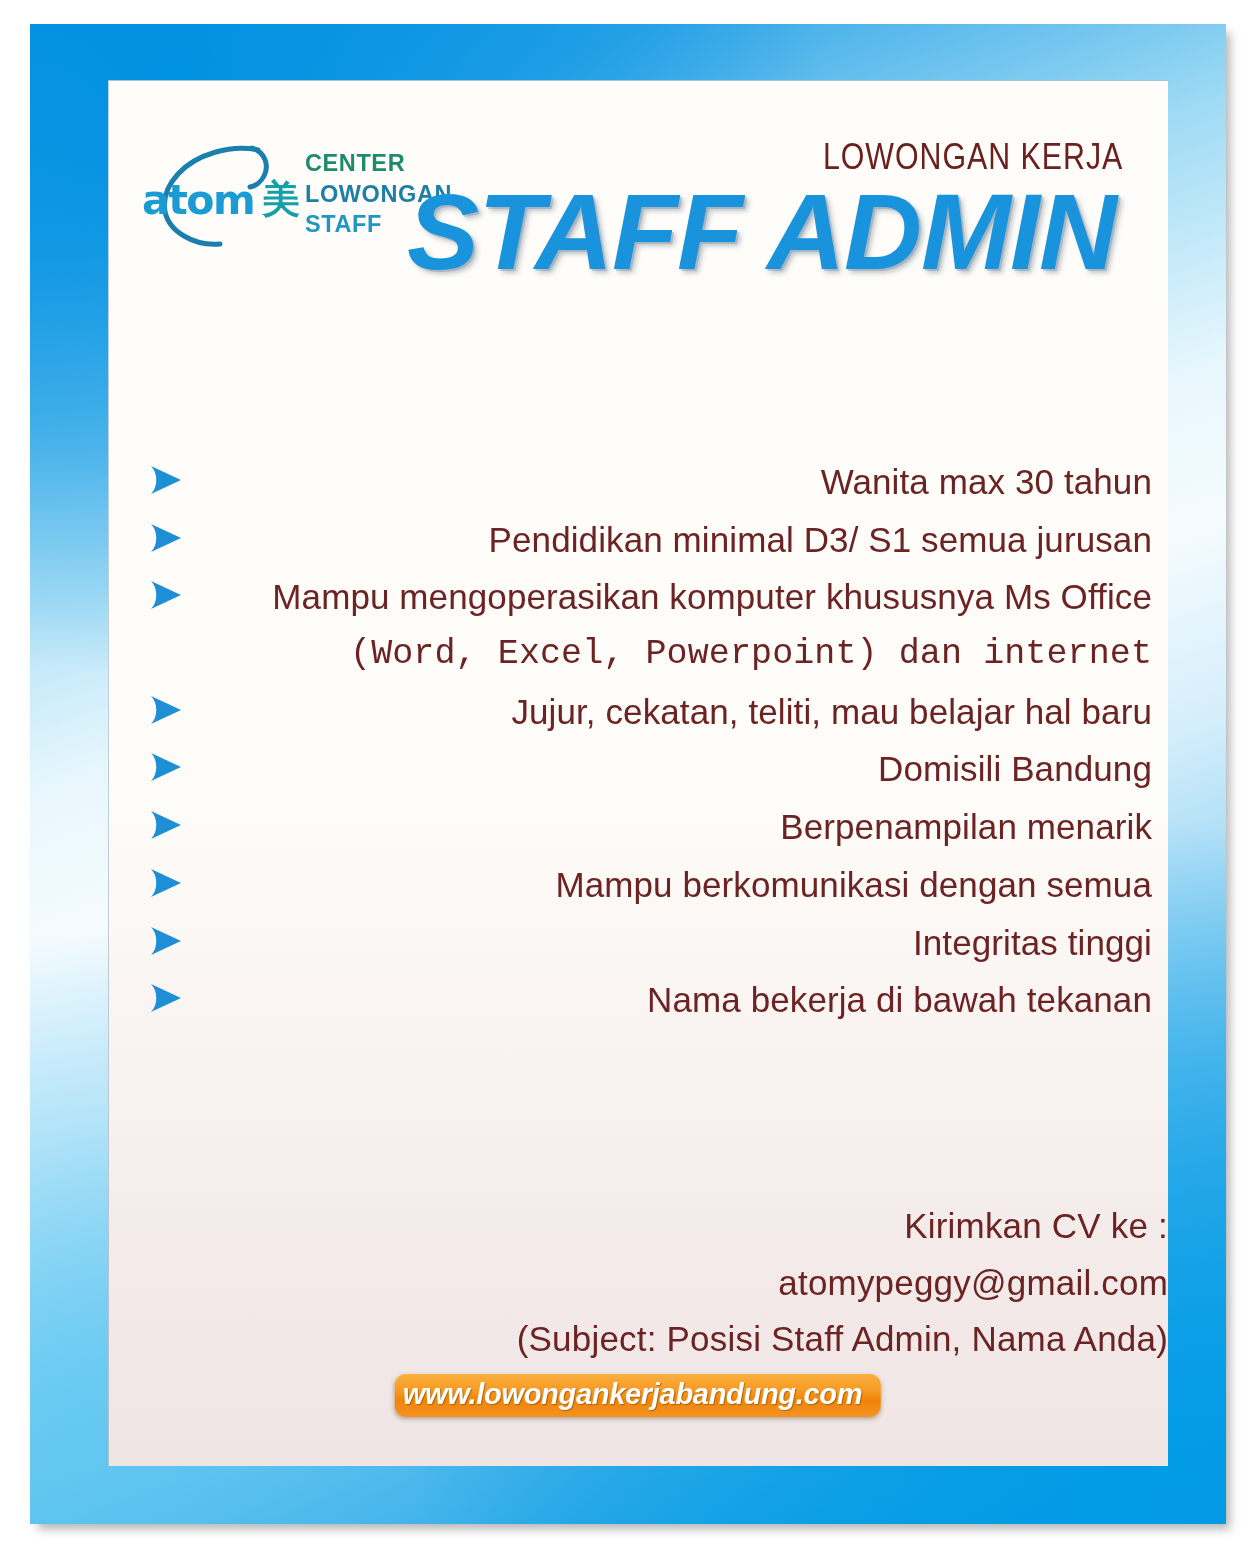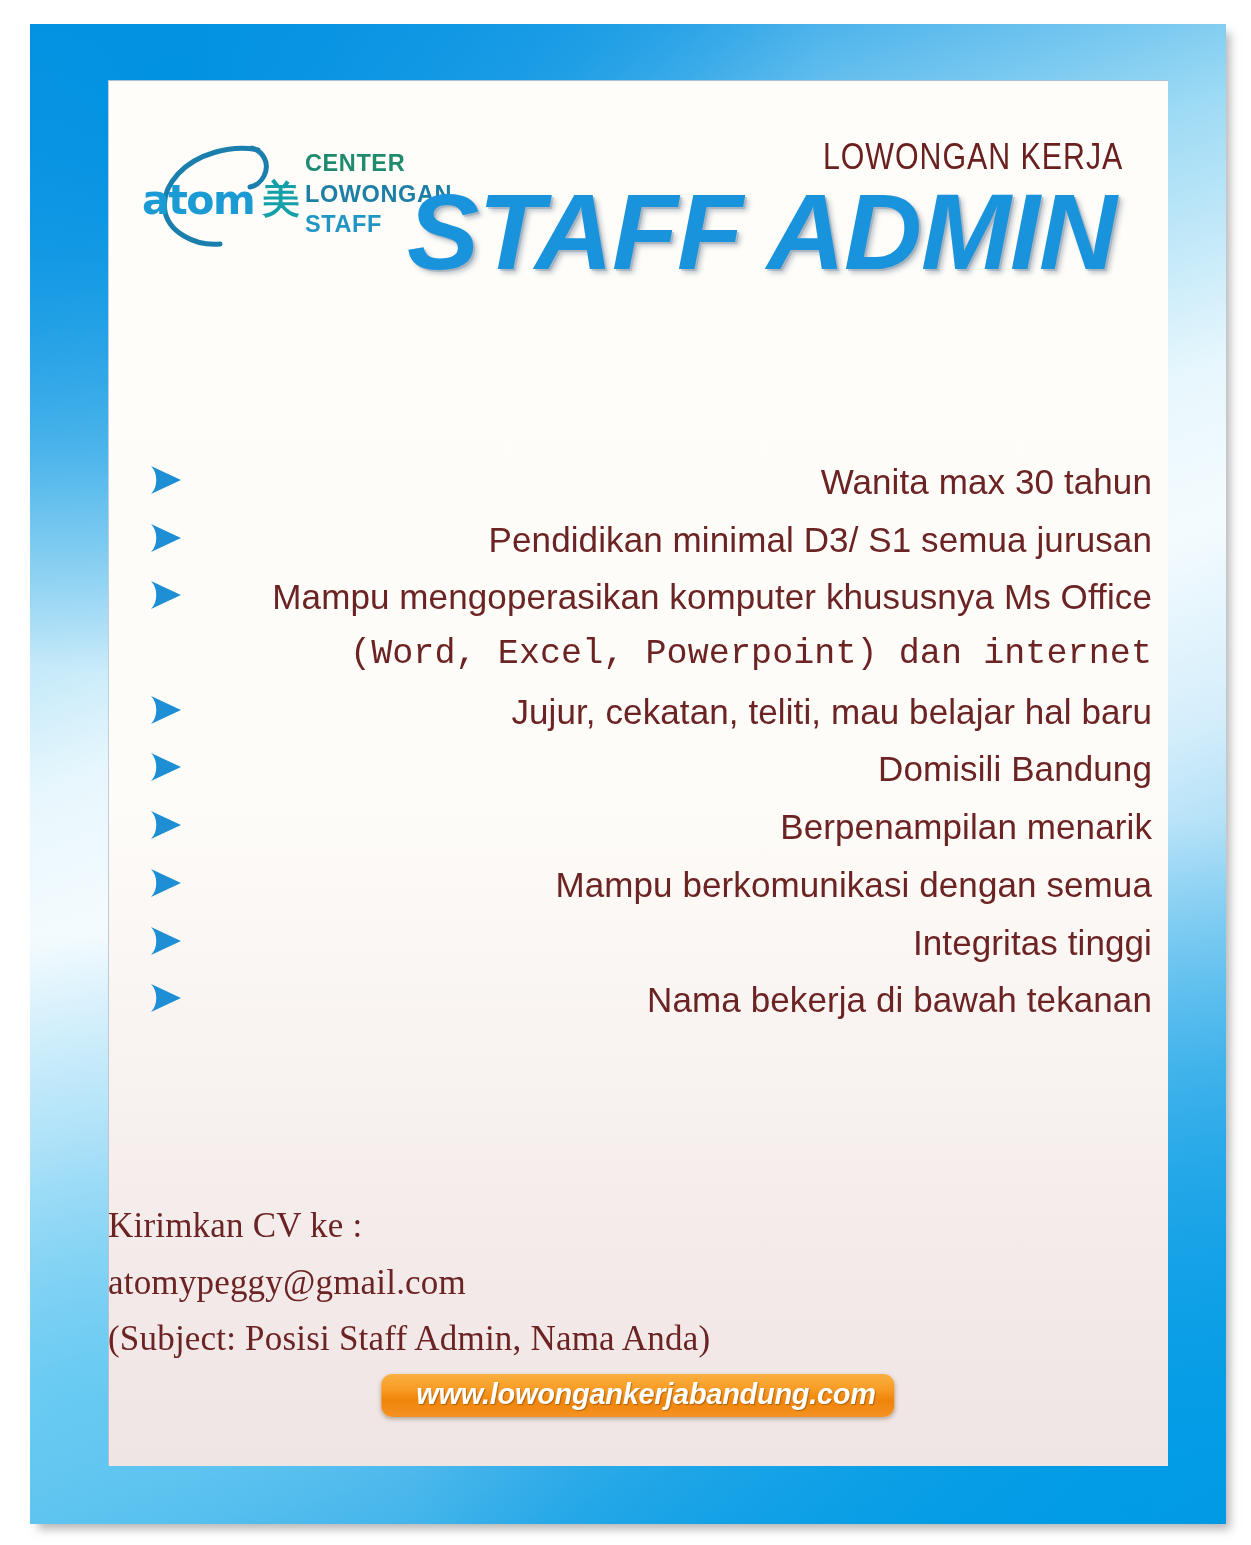--- a/index.html
+++ b/index.html
@@ -201,33 +201,33 @@
     letter-spacing: 0.1px;
     text-align: right;
   }
   .req-text .cont { display: block; font-family: Liberation Mono, monospace; }
 
   
   .contact {
     position: absolute;
     left: 0; right: 0;
     top: 1118px;
-    text-align: left;
-    font-family: Liberation Serif, serif;
+    text-align: right;
+    font-family: Liberation Sans, sans-serif;
     color: #6b2323;
   }
   .contact-line { font-size: 35px; line-height: 1.62; letter-spacing: 0.2px; }
 
   
   .watermark {
     position: absolute;
     left: 50%;
     transform: translateX(-50%);
     top: 1294px;
-    padding: 4px 19px 6px 35px;
+    padding: 4px 19px 6px 8px;
     border-radius: 11px;
     background: linear-gradient(180deg,
         #fbb040 0%,
         #f79a23 38%,
         #ef8409 62%,
         #f59324 100%);
     box-shadow: 0 2px 4px rgba(90,70,40,0.40);
     white-space: nowrap;
   }
   .watermark-text {

